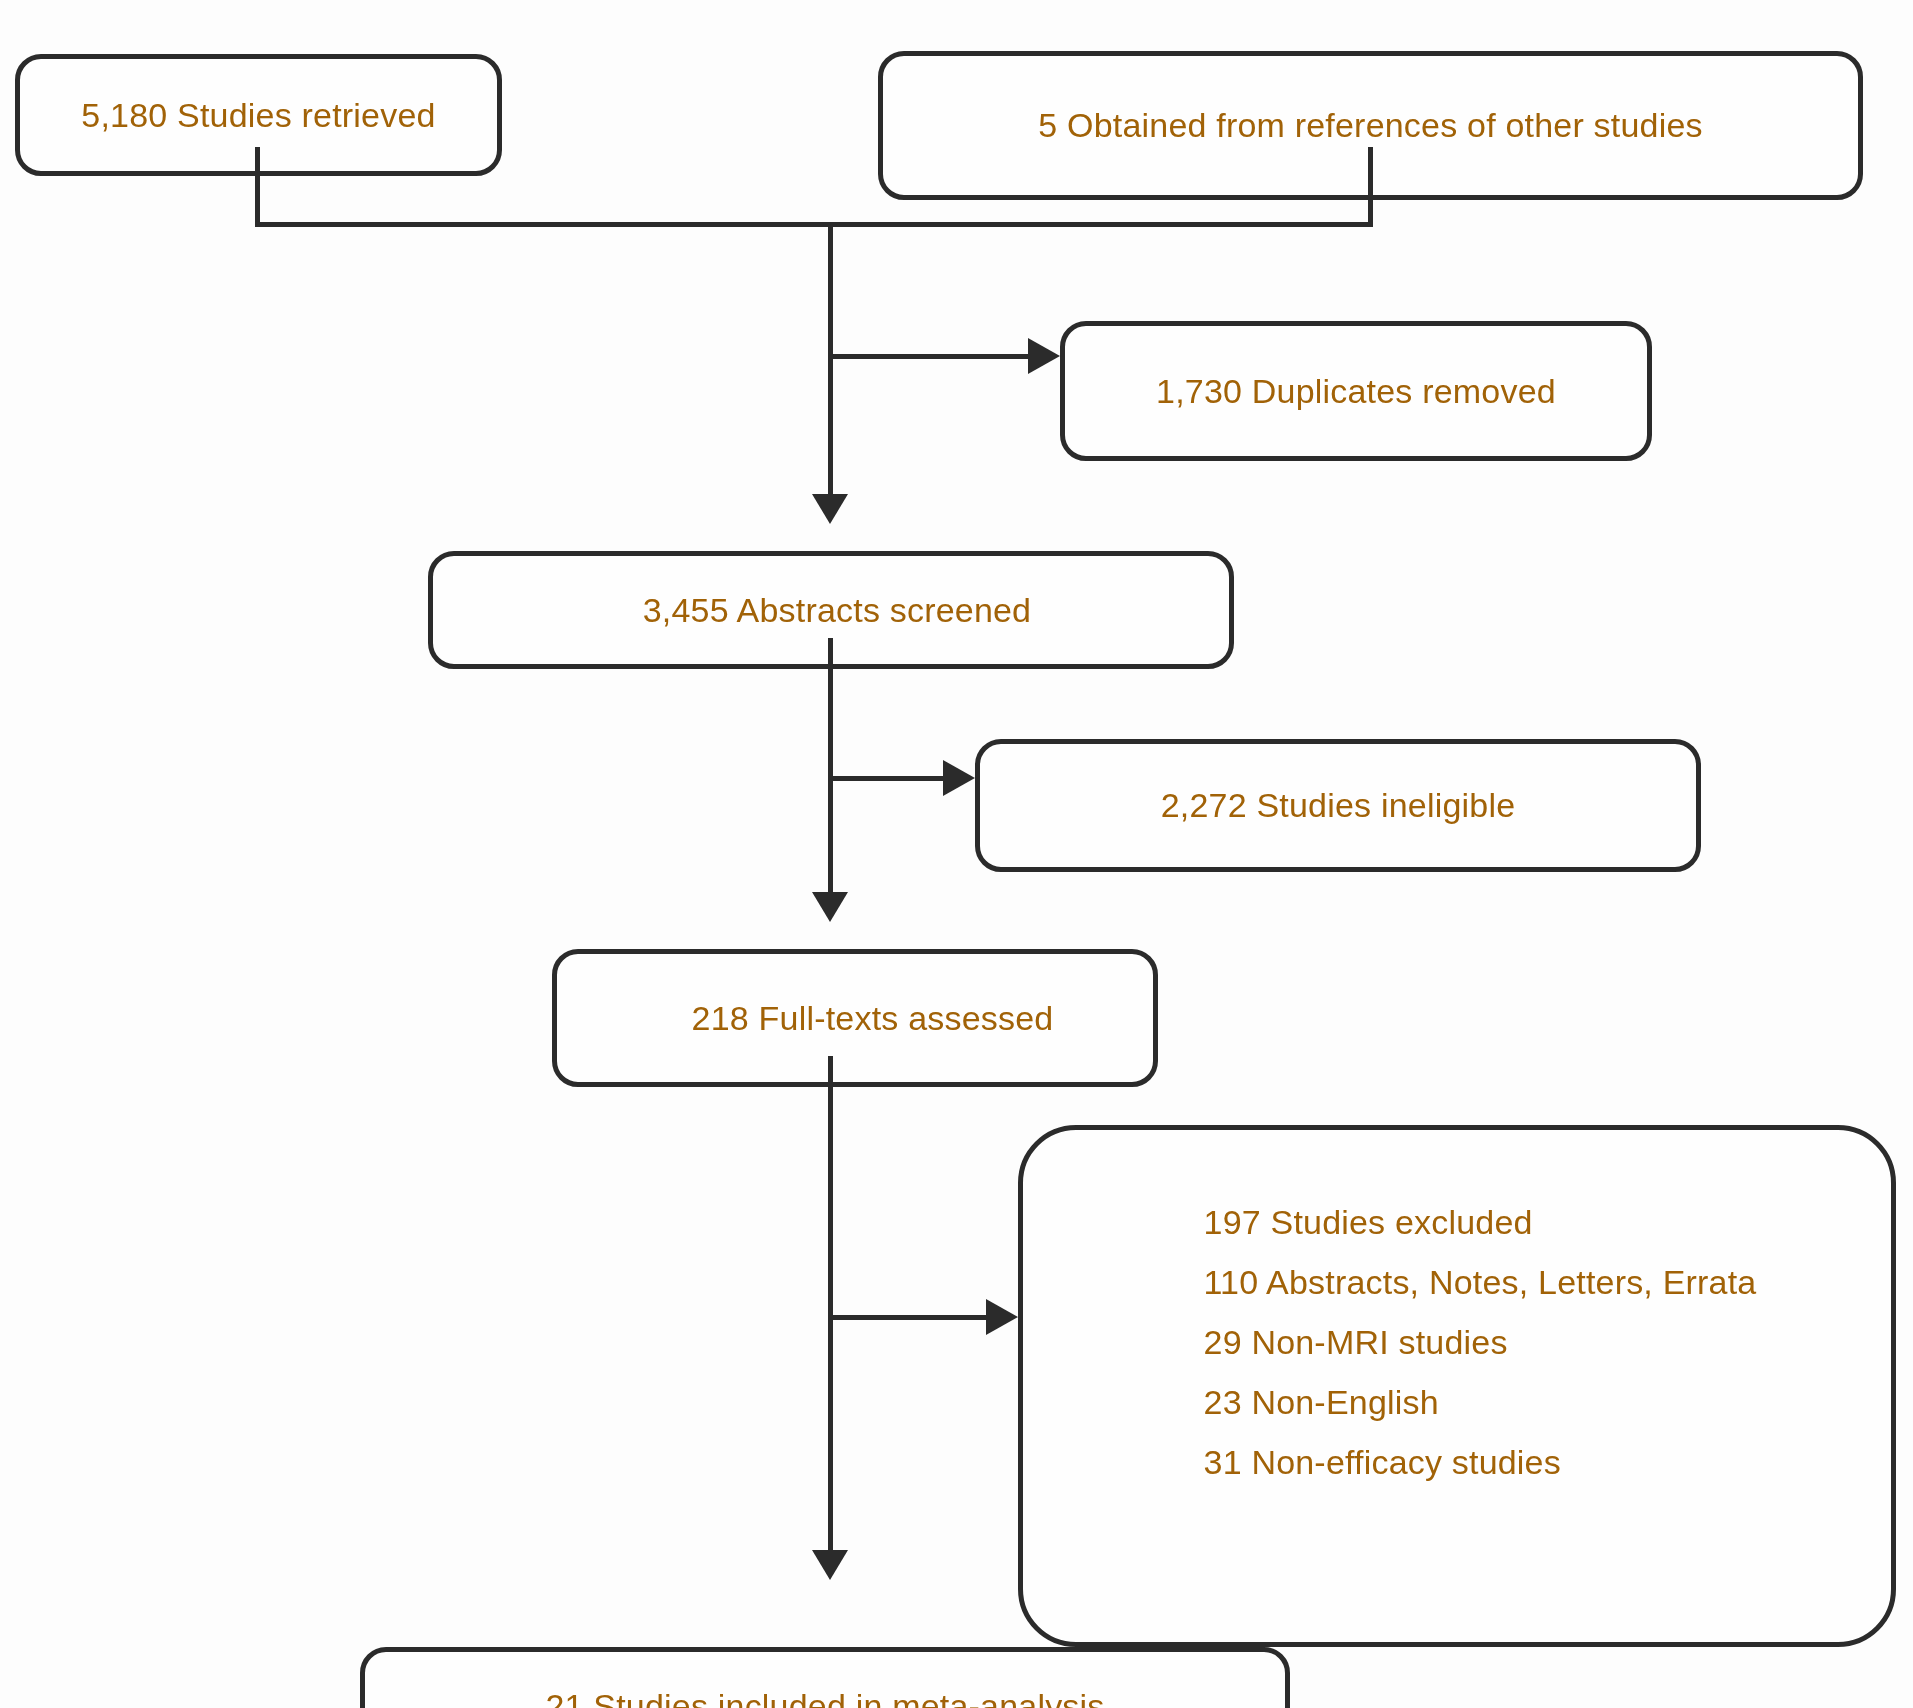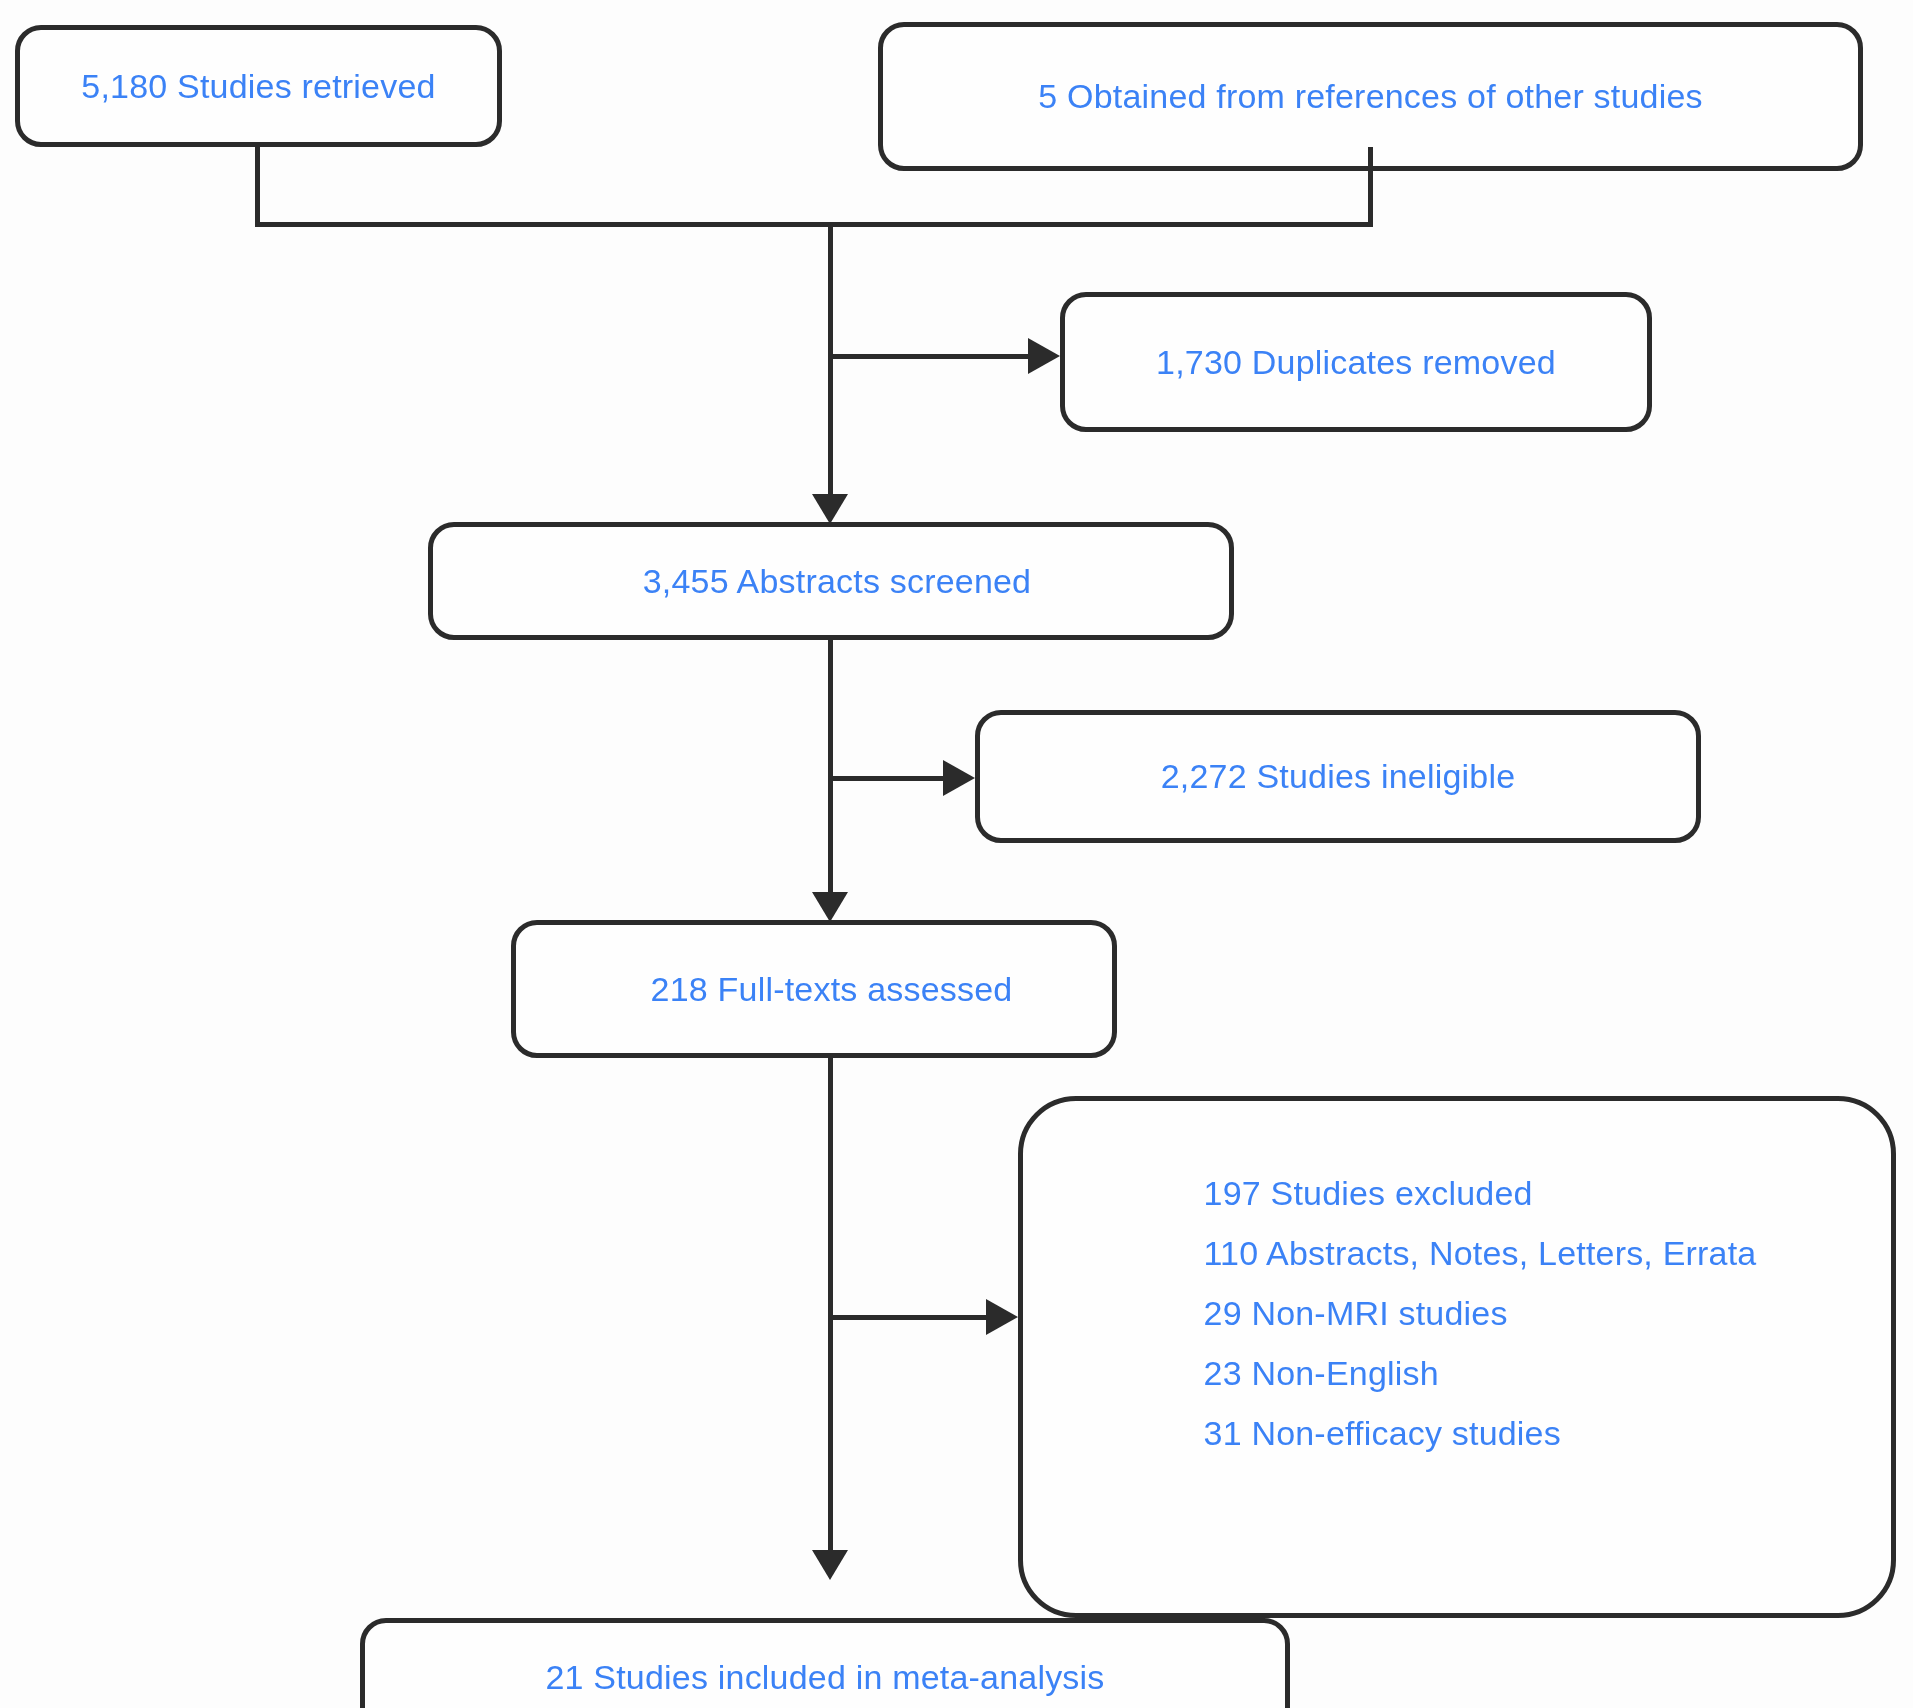--- a/index.html
+++ b/index.html
@@ -21,29 +21,30 @@
     box-sizing: border-box;
     border: 5px solid #2b2b2b;
     border-radius: 26px;
     background: #fefefe;
     display: flex;
     align-items: center;
     justify-content: center;
     font-size: 34px;
     letter-spacing: 0.2px;
     text-align: center;
-    color: #3b82f6;
+    color: #a16207;
+    margin-top: 29px;
   }
   
   #box-retrieved   { left: 15px;   top: 25px;   width: 487px; height: 122px; }
   #box-references  { left: 878px;  top: 22px;   width: 985px; height: 149px; }
   #box-duplicates  { left: 1060px; top: 292px;  width: 592px; height: 140px; }
   #box-abstracts   { left: 428px;  top: 522px;  width: 806px; height: 118px; padding-left: 12px; }
   #box-ineligible  { left: 975px;  top: 710px;  width: 726px; height: 133px; }
-  #box-fulltexts   { left: 511px;  top: 920px;  width: 606px; height: 138px; padding-left: 35px; }
+  #box-fulltexts   { left: 552px;  top: 920px;  width: 606px; height: 138px; padding-left: 35px; }
   #box-excluded    { left: 1018px; top: 1096px; width: 878px; height: 522px;
                      border-radius: 58px;
                      align-items: flex-start; justify-content: center; }
   #box-included    { left: 360px;  top: 1618px; width: 930px; height: 118px; }
 
   #box-excluded .excluded-list {
     margin: 62px 30px 0 76px;
     text-align: left;
     list-style: none;
     padding: 0;

